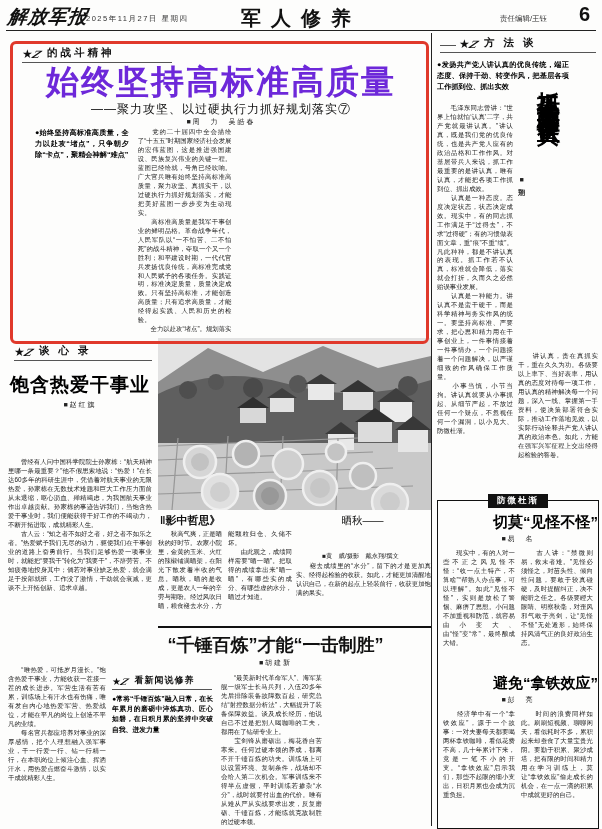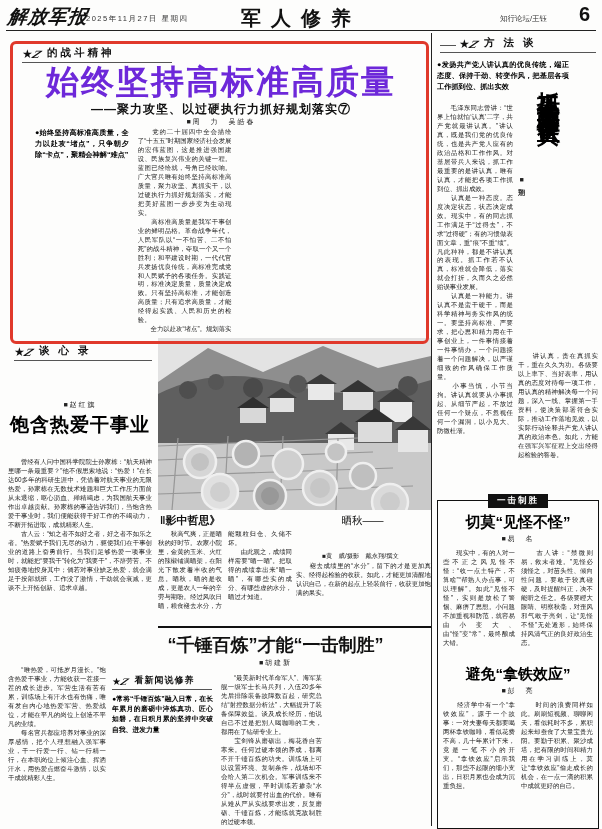--- a/index.html
+++ b/index.html
@@ -22,45 +22,45 @@
         font-size:10px;line-height:1;transform:skewX(-25deg);margin-left:-3px;}
   .sec-label{font-weight:bold;font-size:10.5px;letter-spacing:3px;margin-left:4px;}
   .lead-line{display:inline-block;width:16px;height:1px;background:#555;margin-bottom:4px;}
   
   .body-sm{font-size:6.4px;line-height:1.4;text-align:justify;white-space:pre-line;
            color:#222;overflow:hidden;}
   .intro-bold{font-weight:bold;color:#000;font-size:7.2px;line-height:1.5;white-space:pre-line;
            text-align:justify;margin:0 0 4px 0;}
   .center{text-align:center;}
   .headline-xl{font-size:33px;font-weight:900;letter-spacing:2px;text-align:center;color:#6d28d9;}
-  .subtitle{font-size:12px;font-weight:bold;text-align:center;letter-spacing:1px;}
+  .subtitle{font-size:12px;font-weight:normal;text-align:center;letter-spacing:1px;}
   .byline{font-size:7px;text-align:center;color:#222;letter-spacing:2px;}
-  .headline-md{font-size:19px;font-weight:900;text-align:center;letter-spacing:1px;color:#000;margin-top:40px;}
-  .headline-sm{font-size:15px;font-weight:900;text-align:center;color:#000;}
+  .headline-md{font-size:19px;font-weight:900;text-align:center;letter-spacing:1px;color:#000;}
+  .headline-sm{font-size:15px;font-weight:900;text-align:right;color:#000;}
   .vert{writing-mode:vertical-rl;text-orientation:upright;}
   .cols4{column-count:4;column-gap:9px;}
   .cols3{column-count:3;column-gap:8px;}
   .cols2{column-count:2;column-gap:6px;}
   
   .redbox{border:3px solid #e0392b;border-radius:6px;z-index:9;pointer-events:none;}
   
   .briefbox{border:1px solid #111;background:#fdfdfc;}
   .brief-label{position:absolute;top:-7px;left:50%;transform:translateX(-50%);
         background:#111;color:#fff;font-size:8.5px;font-weight:bold;letter-spacing:2px;
         padding:1px 9px;white-space:nowrap;}
 </style>
 </head>
 <body>
 
 <div class="page">
 
   <div class="abs logo" style="left:8px;top:4px;">解放军报</div>
   <div class="abs mh-date" style="left:86px;top:14px;">2025年11月27日 星期四</div>
   <div class="abs mh-title" style="left:0;top:5px;">军人修养</div>
-  <div class="abs mh-editor" style="left:500px;top:14px;">知行论坛/王钰</div>
+  <div class="abs mh-editor" style="left:500px;top:14px;">责任编辑/王钰</div>
   <div class="abs mh-page" style="left:579px;top:3px;">6</div>
   <div class="abs hrule" style="left:6px;top:30px;width:590px;"></div>
   <div class="abs vrule" style="left:431px;top:33px;height:793px;"></div>
 
   <div class="abs redbox" style="left:10px;top:41px;width:413px;height:297px;"></div>
 
   <div class="abs sec-head" style="left:22px;top:46px;width:150px;">
     <span class="star">★</span>
       <span class="swoosh">Z</span>
     <span class="sec-label">的战斗精神</span>
@@ -88,26 +88,26 @@
   <div class="abs intro-bold" style="left:437px;top:60px;width:132px;">●发扬共产党人讲认真的优良传统，端正态度、保持干劲、转变作风，把基层各项工作抓到位、抓出实效</div>
   <div class="abs body-sm" style="left:437px;top:104px;width:76px;height:390px;">　　毛泽东同志曾讲：“世界上怕就怕‘认真’二字，共产党就最讲认真。”讲认真，既是我们党的优良传统，也是共产党人应有的政治品格和工作作风。对基层带兵人来说，抓工作最重要的是讲认真，唯有认真，才能把各项工作抓到位、抓出成效。
 　　认真是一种态度。态度决定状态，状态决定成效。现实中，有的同志抓工作满足于“过得去”，不求“过得硬”；有的习惯做表面文章，重“痕”不重“绩”。凡此种种，都是不讲认真的表现。抓工作若不认真，标准就会降低，落实就会打折，久而久之必然贻误事业发展。
 　　认真是一种能力。讲认真不是蛮干硬干，而是科学精神与务实作风的统一。要坚持高标准、严要求，把心思和精力用在干事创业上，一件事情接着一件事情办，一个问题接着一个问题解决，以严谨细致的作风确保工作质量。
 　　小事当慎，小节当拘。讲认真就要从小事抓起、从细节严起，不放过任何一个疑点，不忽视任何一个漏洞，以小见大、防微杜渐。</div>
   <div class="abs vert" style="left:534px;top:74px;height:300px;font-size:23px;font-weight:900;letter-spacing:3px;color:#000;">抓工作最重要的是讲认真</div>
   <div class="abs vert" style="left:516px;top:176px;height:60px;font-size:7px;color:#222;">■刘子翔</div>
   <div class="abs body-sm" style="left:518px;top:352px;width:80px;height:142px;">　　讲认真，贵在真抓实干，重在久久为功。各级要以上率下、当好表率，用认真的态度对待每一项工作，用认真的精神解决每一个问题，深入一线、掌握第一手资料，使决策部署符合实际，推动工作落地见效，以实际行动诠释共产党人讲认真的政治本色。如此，方能在强军兴军征程上交出经得起检验的答卷。</div>
 
   <div class="abs briefbox" style="left:437px;top:500px;width:160px;height:327px;">
-    <div class="brief-label">一击制胜</div>
+    <div class="brief-label">防微杜渐</div>
     <div class="headline-sm" style="margin-top:12px;">切莫“见怪不怪”</div>
     <div class="byline" style="margin-top:2px;">■易　名</div>
     <div class="cols2 body-sm" style="margin:5px 5px 0 5px;height:116px;">　　现实中，有的人对一些不正之风见怪不怪：“收一点土特产，不算啥”“帮熟人办点事，可以理解”。如此“见怪不怪”，实则是放松了警惕、麻痹了思想。小问题不加重视和防范，就容易由小变大、由“怪”变“常”，最终酿成大错。
 　　古人讲：“禁微则易，救末者难。”见怪必须怪之，对苗头性、倾向性问题，要敢于较真碰硬，及时提醒纠正，决不能听之任之。各级要瞪大眼睛、明察秋毫，对歪风邪气敢于亮剑，让“见怪不怪”无处遁形，始终保持风清气正的良好政治生态。</div>
-    <div class="headline-sm" style="margin-top:0;">避免“拿铁效应”</div>
+    <div class="headline-sm" style="margin-top:9px;">避免“拿铁效应”</div>
     <div class="byline" style="margin-top:2px;">■彭　亮</div>
     <div class="cols2 body-sm" style="margin:5px 5px 0 5px;height:108px;">　　经济学中有一个“拿铁效应”，源于一个故事：一对夫妻每天都要喝两杯拿铁咖啡，看似花费不高，几十年累计下来，竟是一笔不小的开支。“拿铁效应”启示我们，那些不起眼的细小支出，日积月累也会成为沉重负担。
 　　时间的浪费同样如此。刷刷短视频、聊聊闲天，看似耗时不多，累积起来却蚕食了大量宝贵光阴。要勤于积累、聚沙成塔，把有限的时间和精力用在学习训练上，莫让“拿铁效应”偷走成长的机会，在一点一滴的积累中成就更好的自己。</div>
   </div>
 
   <div class="abs sec-head" style="left:14px;top:344px;width:138px;">
     <span class="star">★</span>
       <span class="swoosh">Z</span>
     <span class="sec-label">谈 心 录</span>
   </div>

